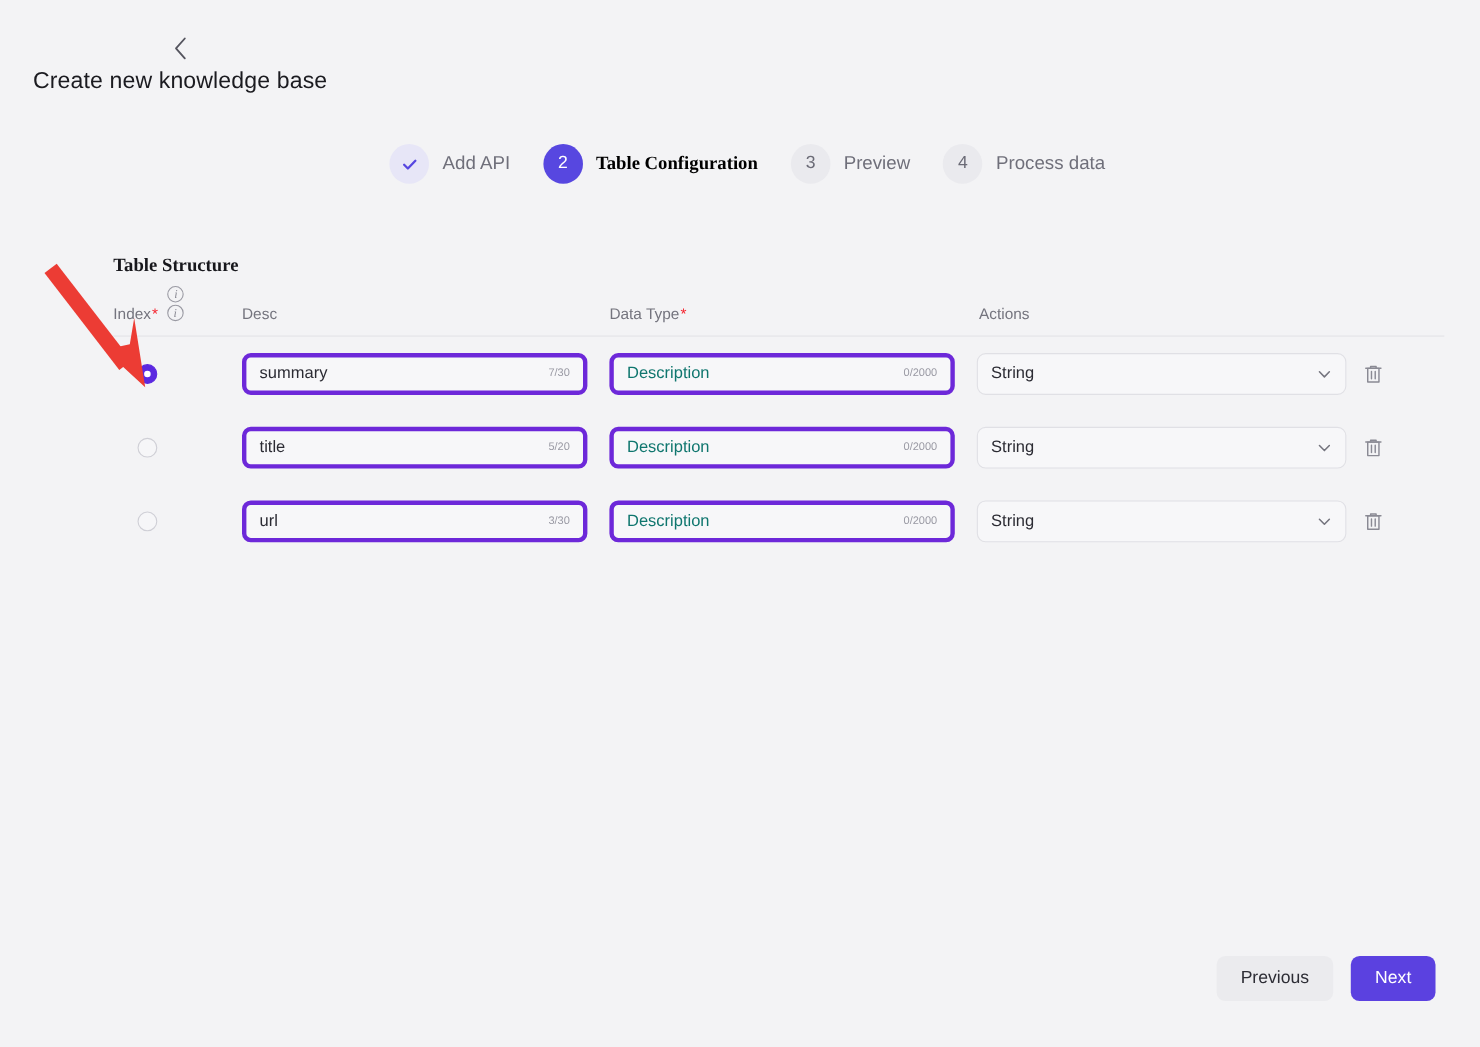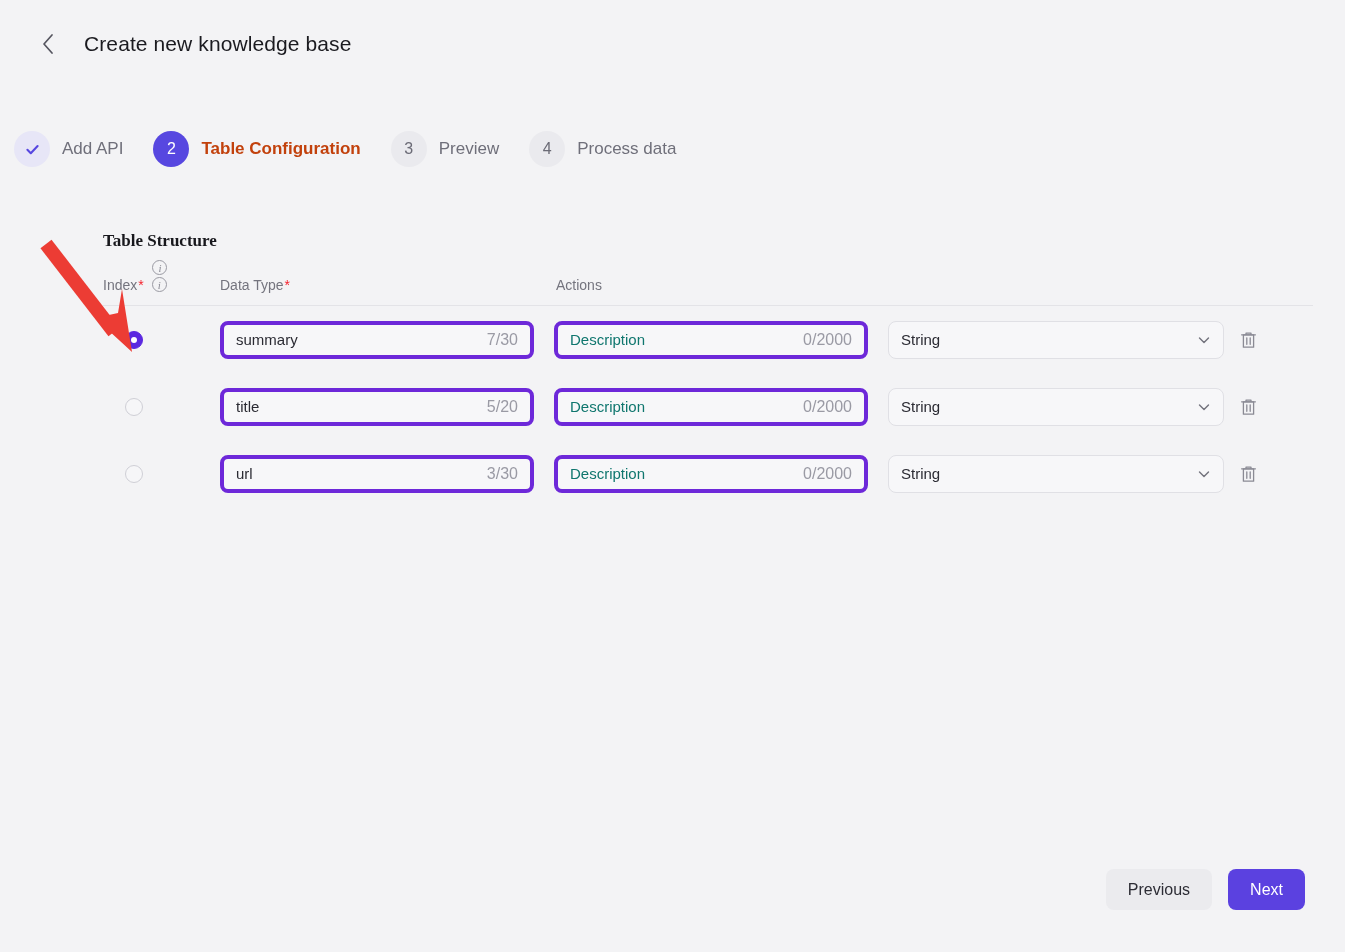--- a/index.html
+++ b/index.html
@@ -13,63 +13,63 @@
   .page {
     position: relative;
     width: 1345px; height: 952px;
     background: #f3f3f5;
   }
 
   
   .header {
     position: absolute;
     top: 26px; left: 30px;
-    display: flex; align-items: center; gap: 18px;
+    display: flex; align-items: center;  flex-direction: column;
   }
   .back-btn {
     width: 36px; height: 36px;
     display: flex; align-items: center; justify-content: center;
     cursor: pointer;
     background: transparent; border: none;
   }
   .back-btn svg { display: block; }
   .page-title {
     font-size: 21px;
     color: #1b1b20;
     font-weight: 400;
     letter-spacing: 0.1px;
     white-space: nowrap;
   }
 
   
   .stepper {
     position: absolute;
     top: 131px; left: 0; width: 100%;
-    display: flex; align-items: center; 
+    display: flex; align-items: center; justify-content: center;
     gap: 0;
     padding-left: 14px;
   }
   .step {
     display: flex; align-items: center; gap: 12px;
     margin-right: 30px;
     cursor: pointer;
   }
   .step:last-child { margin-right: 0; }
   .step-badge {
     width: 36px; height: 36px; border-radius: 50%;
     display: flex; align-items: center; justify-content: center;
     font-size: 16px;
     flex-shrink: 0;
   }
   .step-badge.done { background: #e7e6f7; }
   .step-badge.done svg { display: block; }
   .step-badge.active { background: #5747e0; color: #ffffff; font-weight: 500; }
   .step-badge.idle { background: #eaeaee; color: #6b6b76; }
   .step-label { font-size: 17px; color: #6f6f7a; white-space: nowrap; }
-  .step-label.active { color: #c2410c; font-weight: 600; }
+  .step-label.active { color: #000000; font-weight: 600; font-family: Liberation Serif, serif; }
 
   
   .section-head {
     position: absolute;
     top: 231px; left: 103px;
     display: flex; align-items: center; gap: 9px; flex-direction: column;
   }
   .section-title {
     font-family: "Liberation Serif", serif;
     font-size: 17px;
@@ -152,21 +152,21 @@
     display: flex; align-items: center;
     padding: 0 12px;
   }
   .field .val {
     font-size: 15px; color: #2b2b33;
     flex: 1;
     white-space: nowrap; overflow: hidden;
   }
   .field .val.placeholder { color: #0f766e; }
   .field .count {
-    font-size: 16px; color: #9a9aa4;
+    font-size: 10px; color: #9a9aa4;
     margin-left: 8px;
     flex-shrink: 0;
   }
 
   
   .select {
     position: relative;
     width: 340px; height: 38px;
     border: 1px solid #e0e0e5;
     border-radius: 8px;
@@ -263,20 +263,21 @@
     <span class="info-icon">i</span>
   </div>
 
   <div class="table">
 
     <div class="thead">
       <div class="th col-index">
         <span><span>Index</span><span class="req">*</span></span>
         <span class="info-icon">i</span>
       </div>
+      <div class="th col-desc">Desc</div>
       <div class="th col-type">
         <span><span>Data Type</span><span class="req">*</span></span>
       </div>
       <div class="th col-action">Actions</div>
     </div>
 
     <div class="trow">
       <div class="cell col-index">
         <div class="radio checked"></div>
       </div>

